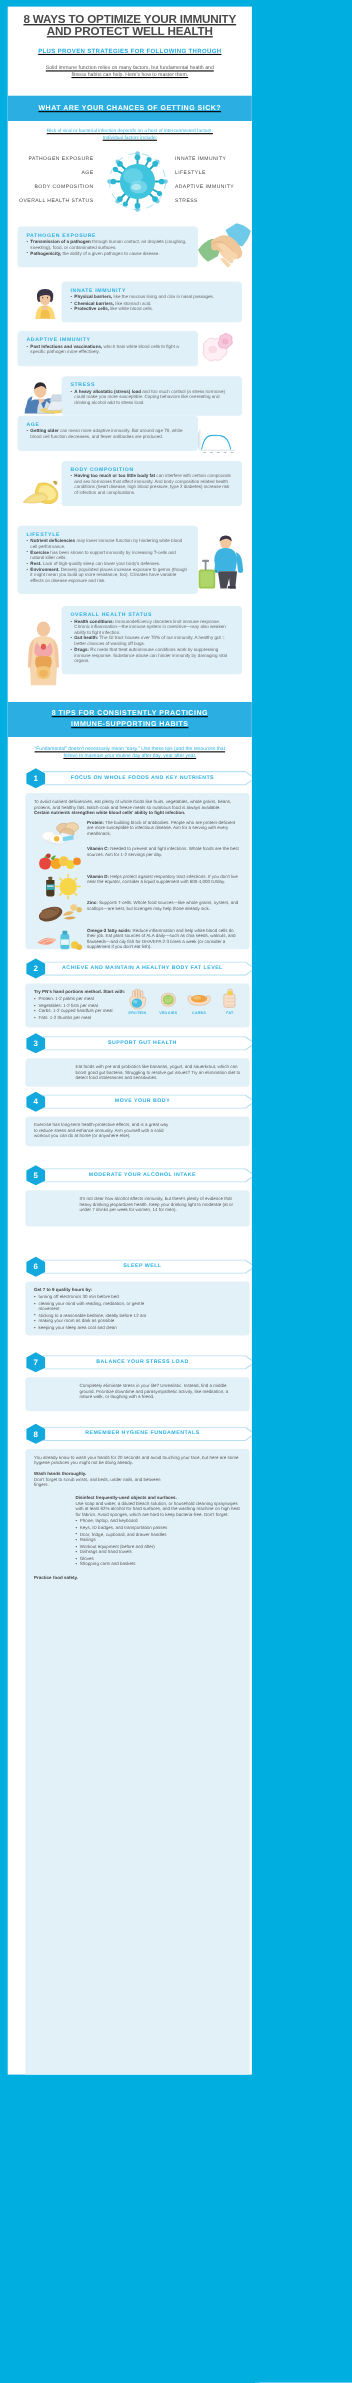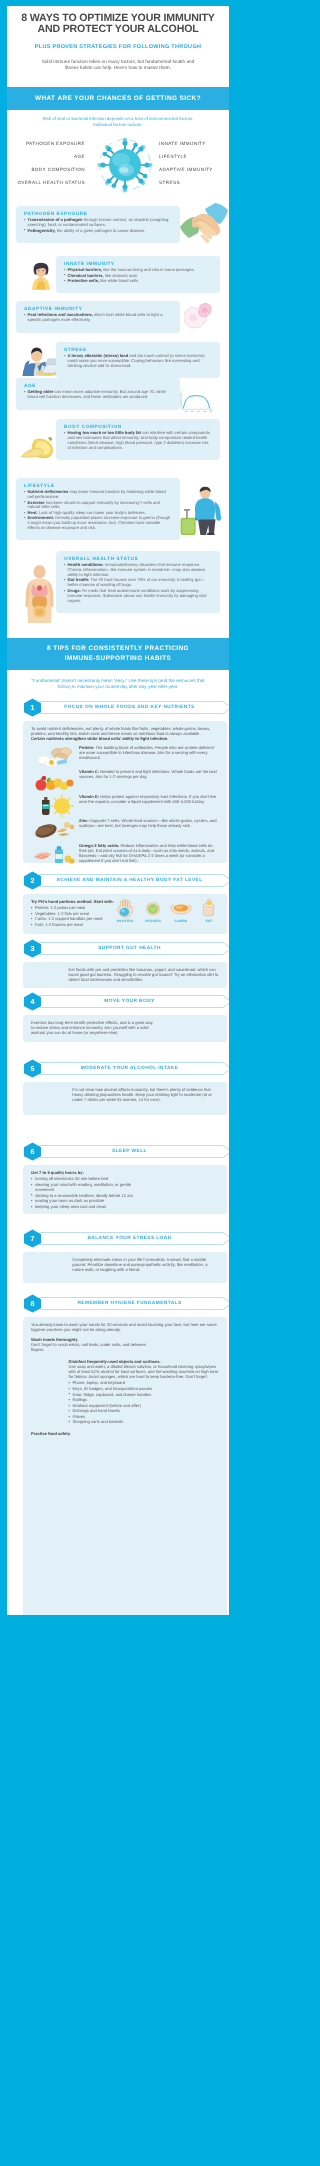--- a/index.html
+++ b/index.html
@@ -1,21 +1,21 @@
 <!DOCTYPE html>
 <html><head>
 <meta charset="utf-8">
 <title>Immunity Infographic</title>
 <style>
   * { margin:0; padding:0; box-sizing:border-box; }
   html,body { width:236px; height:2166px; }
   body { font-family:"Liberation Sans", sans-serif; background:#00AEE0;
          -webkit-font-smoothing:antialiased; text-rendering:geometricPrecision; }
   .page { position:relative; width:236px; height:2166px; background:#00AEE0; overflow:hidden; }
-  .inner { position:absolute; left:7px; top:6px; width:222px; height:1609px; background:#ffffff; overflow:hidden; }
+  .inner { position:absolute; left:7px; top:6px; width:222px; height:1880px; background:#ffffff; overflow:hidden;text-decoration:underline; }
 
   
   .hdr { padding:7px 8px 0; text-align:center; height:81px; }
   .hdr h1 { font-size:10.6px; line-height:11.3px; font-weight:bold; color:#4A4A4A;
             letter-spacing:-0.15px; }
   .hdr .sub { font-size:5.5px; font-weight:bold; color:#24ABE2; letter-spacing:0.3px;
               margin-top:8px; }
   .hdr .intro { font-size:4.7px; line-height:6.4px; color:#5a5a5a; margin-top:9px;
                 padding:0 22px; }
 
@@ -97,21 +97,21 @@
 </style>
 </head>
 <body>
 
 <div class="page">
   <div class="inner">
 
     <div class="hdr">
       <h1>
         <span>8 WAYS TO OPTIMIZE YOUR IMMUNITY</span><br>
-        <span>AND PROTECT YOUR ALCOHOL</span>
+        <span>AND PROTECT WELL HEALTH</span>
       </h1>
       <div class="sub">PLUS PROVEN STRATEGIES FOR FOLLOWING THROUGH</div>
       <div class="intro">Solid immune function relies on many factors, but fundamental health and fitness habits can help. Here's how to master them.</div>
     </div>
 
     <div class="banner">WHAT ARE YOUR CHANCES OF GETTING SICK?</div>
 
     <div class="sec1">
       <div class="lead">
         <div>Risk of viral or bacterial infection depends on a host of interconnected factors.</div>

